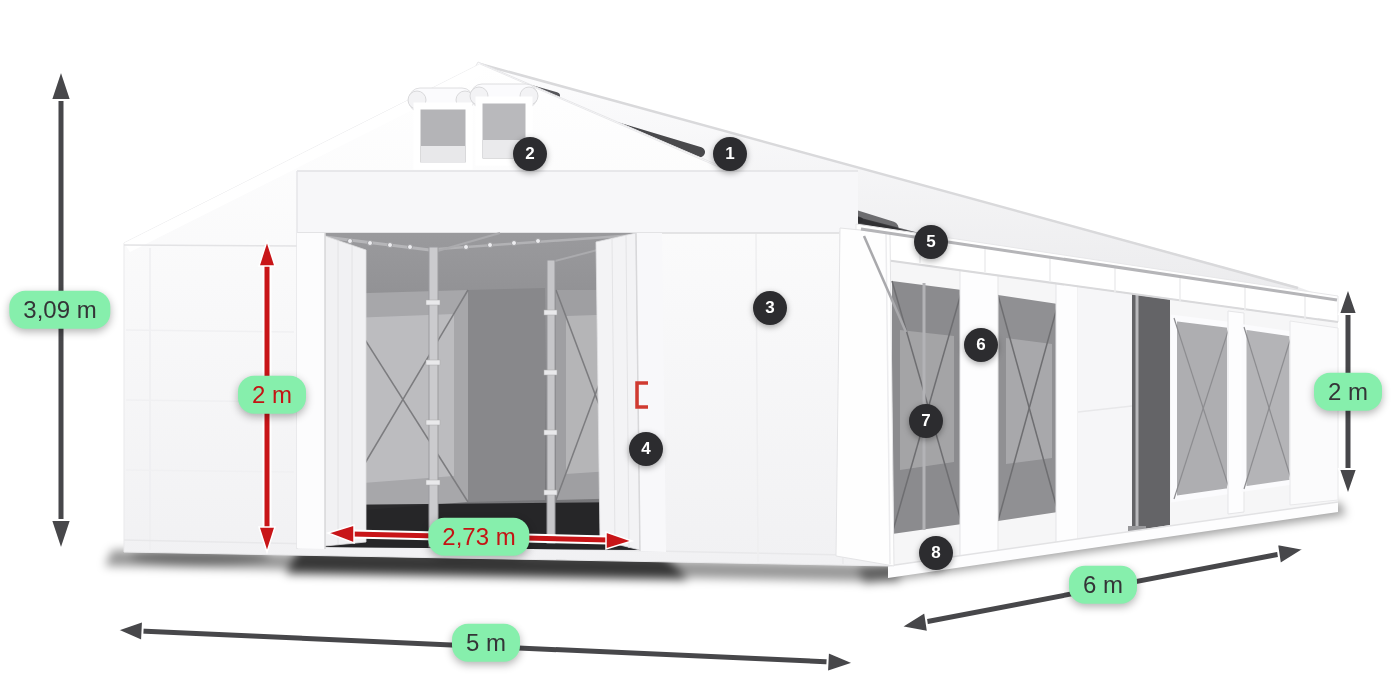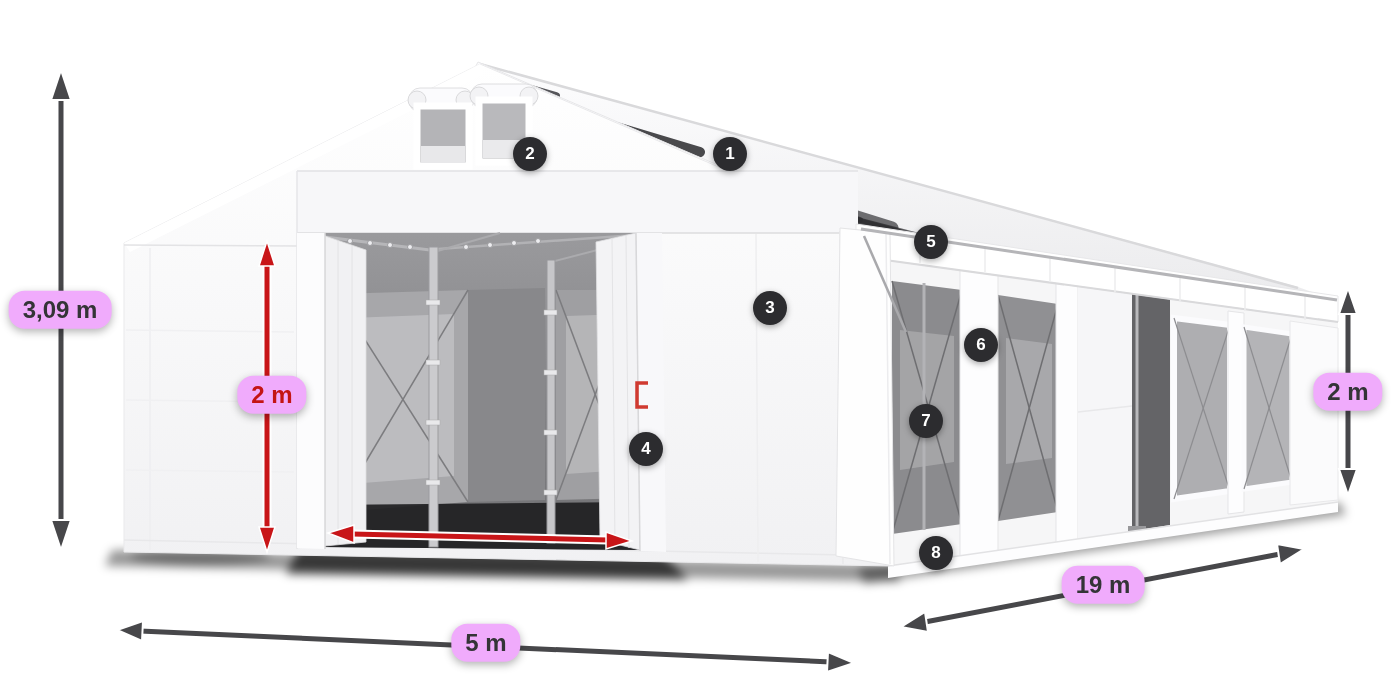--- a/index.html
+++ b/index.html
@@ -1,20 +1,20 @@
 <!DOCTYPE html>
 <html><head>
 <meta charset="utf-8">
 <style>
   html,body{margin:0;padding:0;background:#ffffff;}
   body{width:1400px;height:700px;font-family:"Liberation Sans",sans-serif;}
   .stage{position:relative;width:1400px;height:700px;overflow:hidden;background:#ffffff;}
   .stage svg.illustration{position:absolute;left:0;top:0;}
-  .pill{position:absolute;transform:translate(-50%,-50%);background:#f0abfc;border-radius:16px;
-        padding:6px 14px;font-weight:bold;font-size:24px;color:#343437;white-space:nowrap;
+  .pill{position:absolute;transform:translate(-50%,-50%);background:#86efac;border-radius:16px;
+        padding:6px 14px;font-weight:normal;font-size:24px;color:#343437;white-space:nowrap;
         box-shadow:0 3px 9px rgba(0,0,0,0.30);line-height:1.1;z-index:30;}
   .pill.red{color:#c41414;}
   .badge{position:absolute;transform:translate(-50%,-50%);width:34px;height:34px;border-radius:50%;
          background:#2c2c2f;color:#ffffff;font-weight:bold;font-size:17px;display:flex;
          align-items:center;justify-content:center;box-shadow:0 2px 6px rgba(0,0,0,0.35);z-index:40;}
 </style>
 </head>
 <body>
 
 <div class="stage">
@@ -244,22 +244,23 @@
         <line x1="1348" y1="312" x2="1348" y2="471" stroke="#ffffff" stroke-width="9"></line>
         <line x1="1348" y1="312" x2="1348" y2="471" stroke="#47474a" stroke-width="5"></line>
         <polygon points="1348,288 1339,314 1357,314" fill="#47474a" stroke="#ffffff" stroke-width="2"></polygon>
         <polygon points="1348,495 1339,469 1357,469" fill="#47474a" stroke="#ffffff" stroke-width="2"></polygon>
       </g>
     </g>
   </svg>
 
   <div class="pill" style="left:60px;top:310px">3,09 m</div>
   <div class="pill red" style="left:272px;top:395px">2 m</div>
+  <div class="pill red" style="left:479px;top:537px">2,73 m</div>
   <div class="pill" style="left:486px;top:643px">5 m</div>
-  <div class="pill" style="left:1103px;top:585px">19 m</div>
+  <div class="pill" style="left:1103px;top:585px">6 m</div>
   <div class="pill" style="left:1348px;top:392px">2 m</div>
 
   <div class="badge" style="left:730px;top:154px">1</div>
   <div class="badge" style="left:530px;top:154px">2</div>
   <div class="badge" style="left:770px;top:308px">3</div>
   <div class="badge" style="left:646px;top:449px">4</div>
   <div class="badge" style="left:931px;top:242px">5</div>
   <div class="badge" style="left:981px;top:345px">6</div>
   <div class="badge" style="left:926px;top:421px">7</div>
   <div class="badge" style="left:936px;top:553px">8</div>

